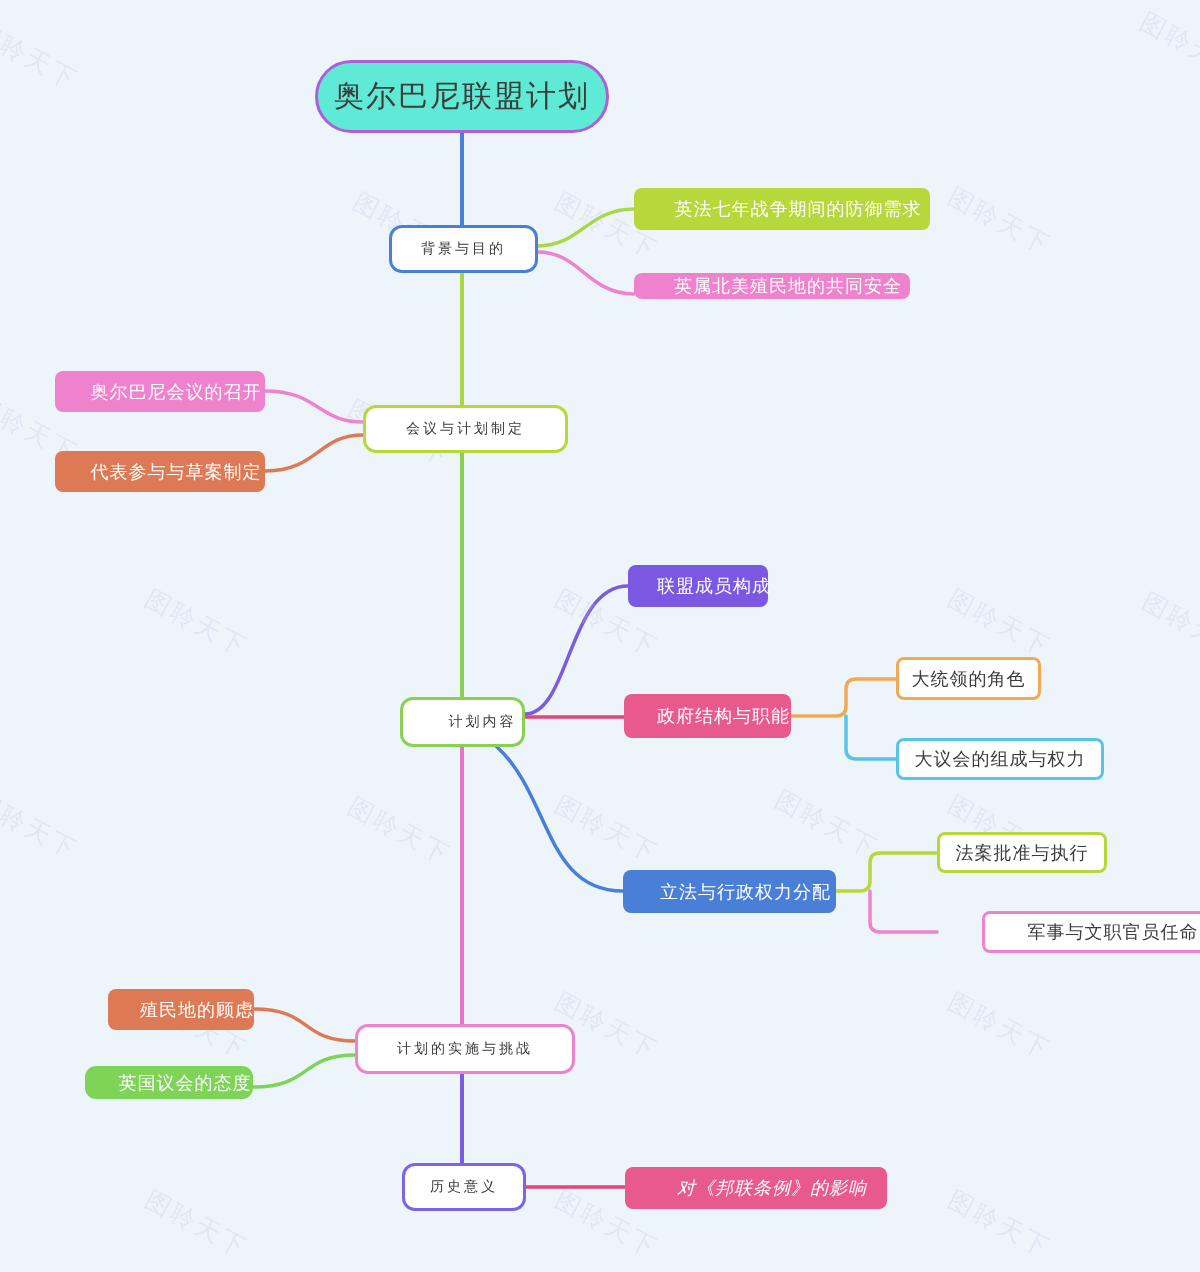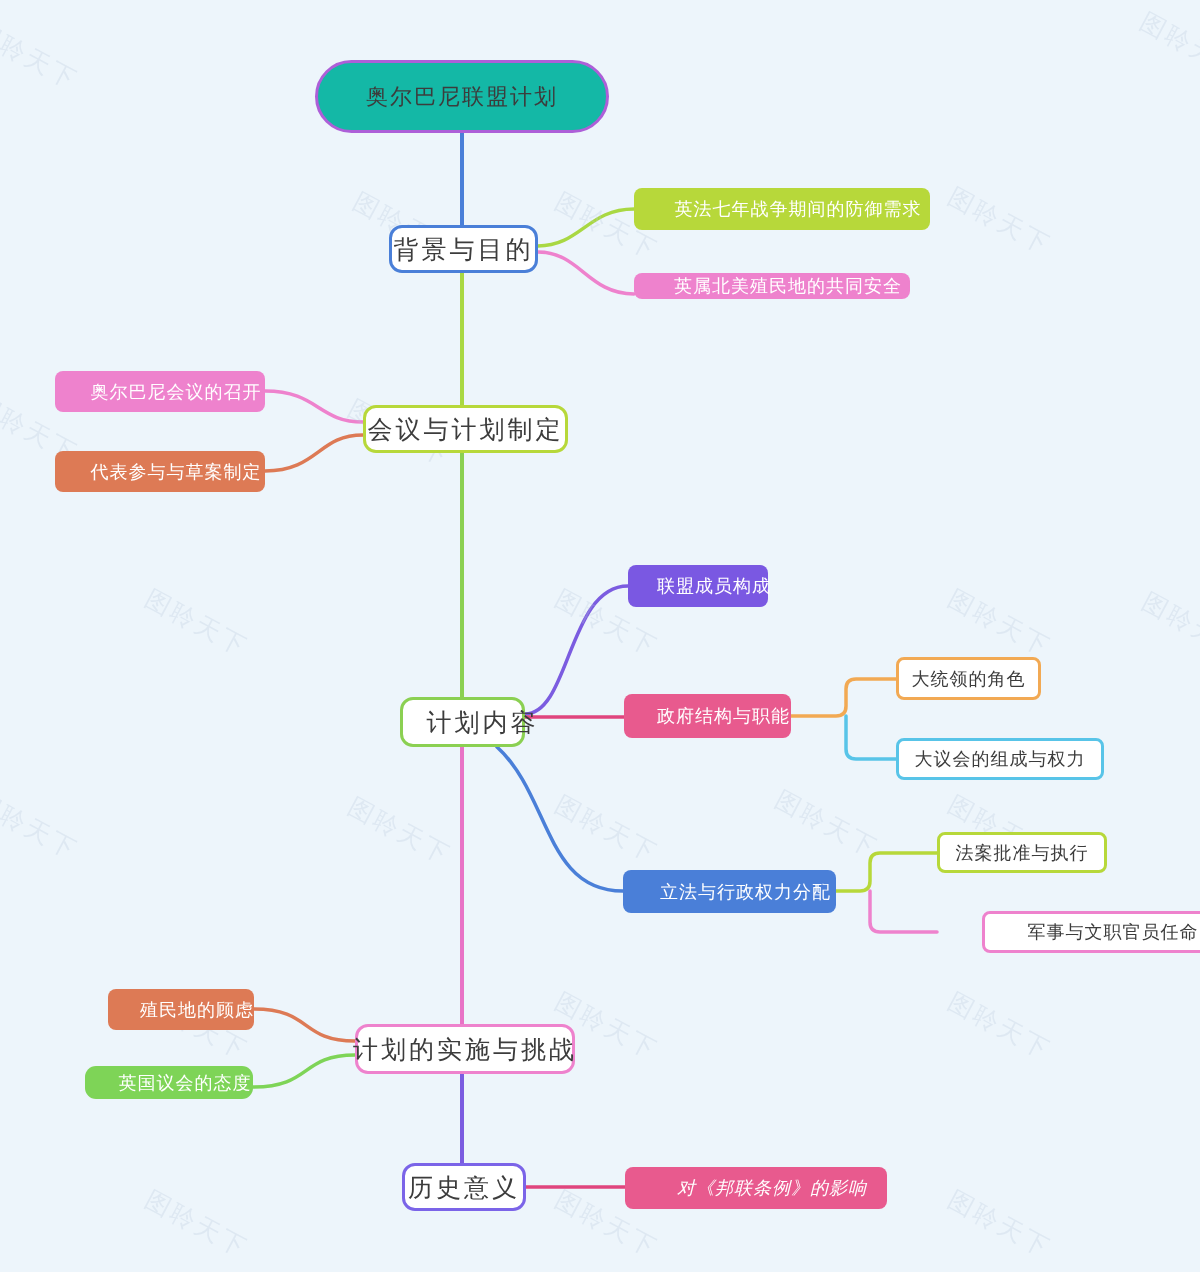--- a/index.html
+++ b/index.html
@@ -24,27 +24,27 @@
   .s-orangeb{stroke:var(--orange-border);}
   .s-violet{stroke:var(--violet-line);}
   .s-rose{stroke:var(--rose-line);}
   .s-cyan{stroke:var(--cyan);}
 
   .node{
     position:absolute;display:flex;align-items:center;justify-content:center;
     box-sizing:border-box;white-space:nowrap;z-index:2;
   }
   .root{
-    background:#14b8a6;border:3.5px solid var(--purple-root);
-    border-radius:37px;font-size:22px;color:var(--text-dark);
+    background:#5eead4;border:3.5px solid var(--purple-root);
+    border-radius:37px;font-size:30px;color:var(--text-dark);
     letter-spacing:2px;
   }
   .topic{
     background:#fff;border:3px solid;border-radius:13px;
-    font-size:25px;color:var(--text-dark);letter-spacing:3px;
+    font-size:14px;color:var(--text-dark);letter-spacing:3px;
   }
   .leaf-filled{
     border-radius:8px;color:#fff;font-size:18px;letter-spacing:1px;padding-left:32px;
   }
   .leaf-outline{
     background:#fff;border:3px solid;border-radius:8px;
     font-size:18px;color:var(--text-dark);letter-spacing:1px;
   }
   .wm{
     position:absolute;z-index:1;font-size:25px;letter-spacing:3px;

